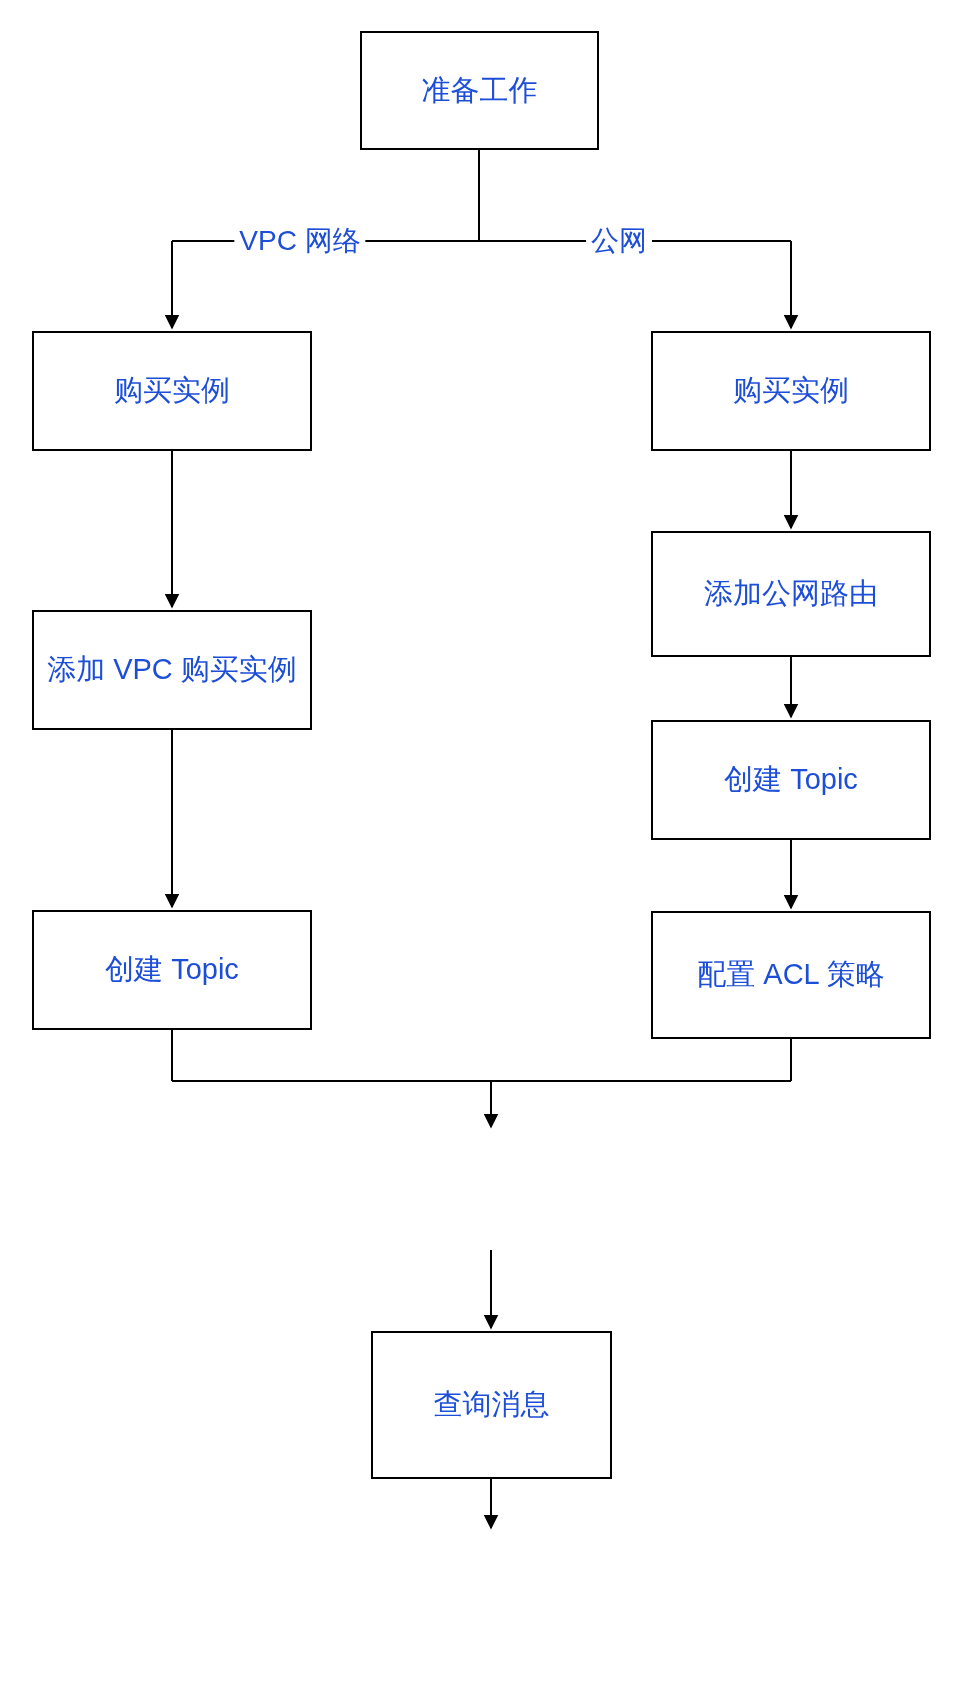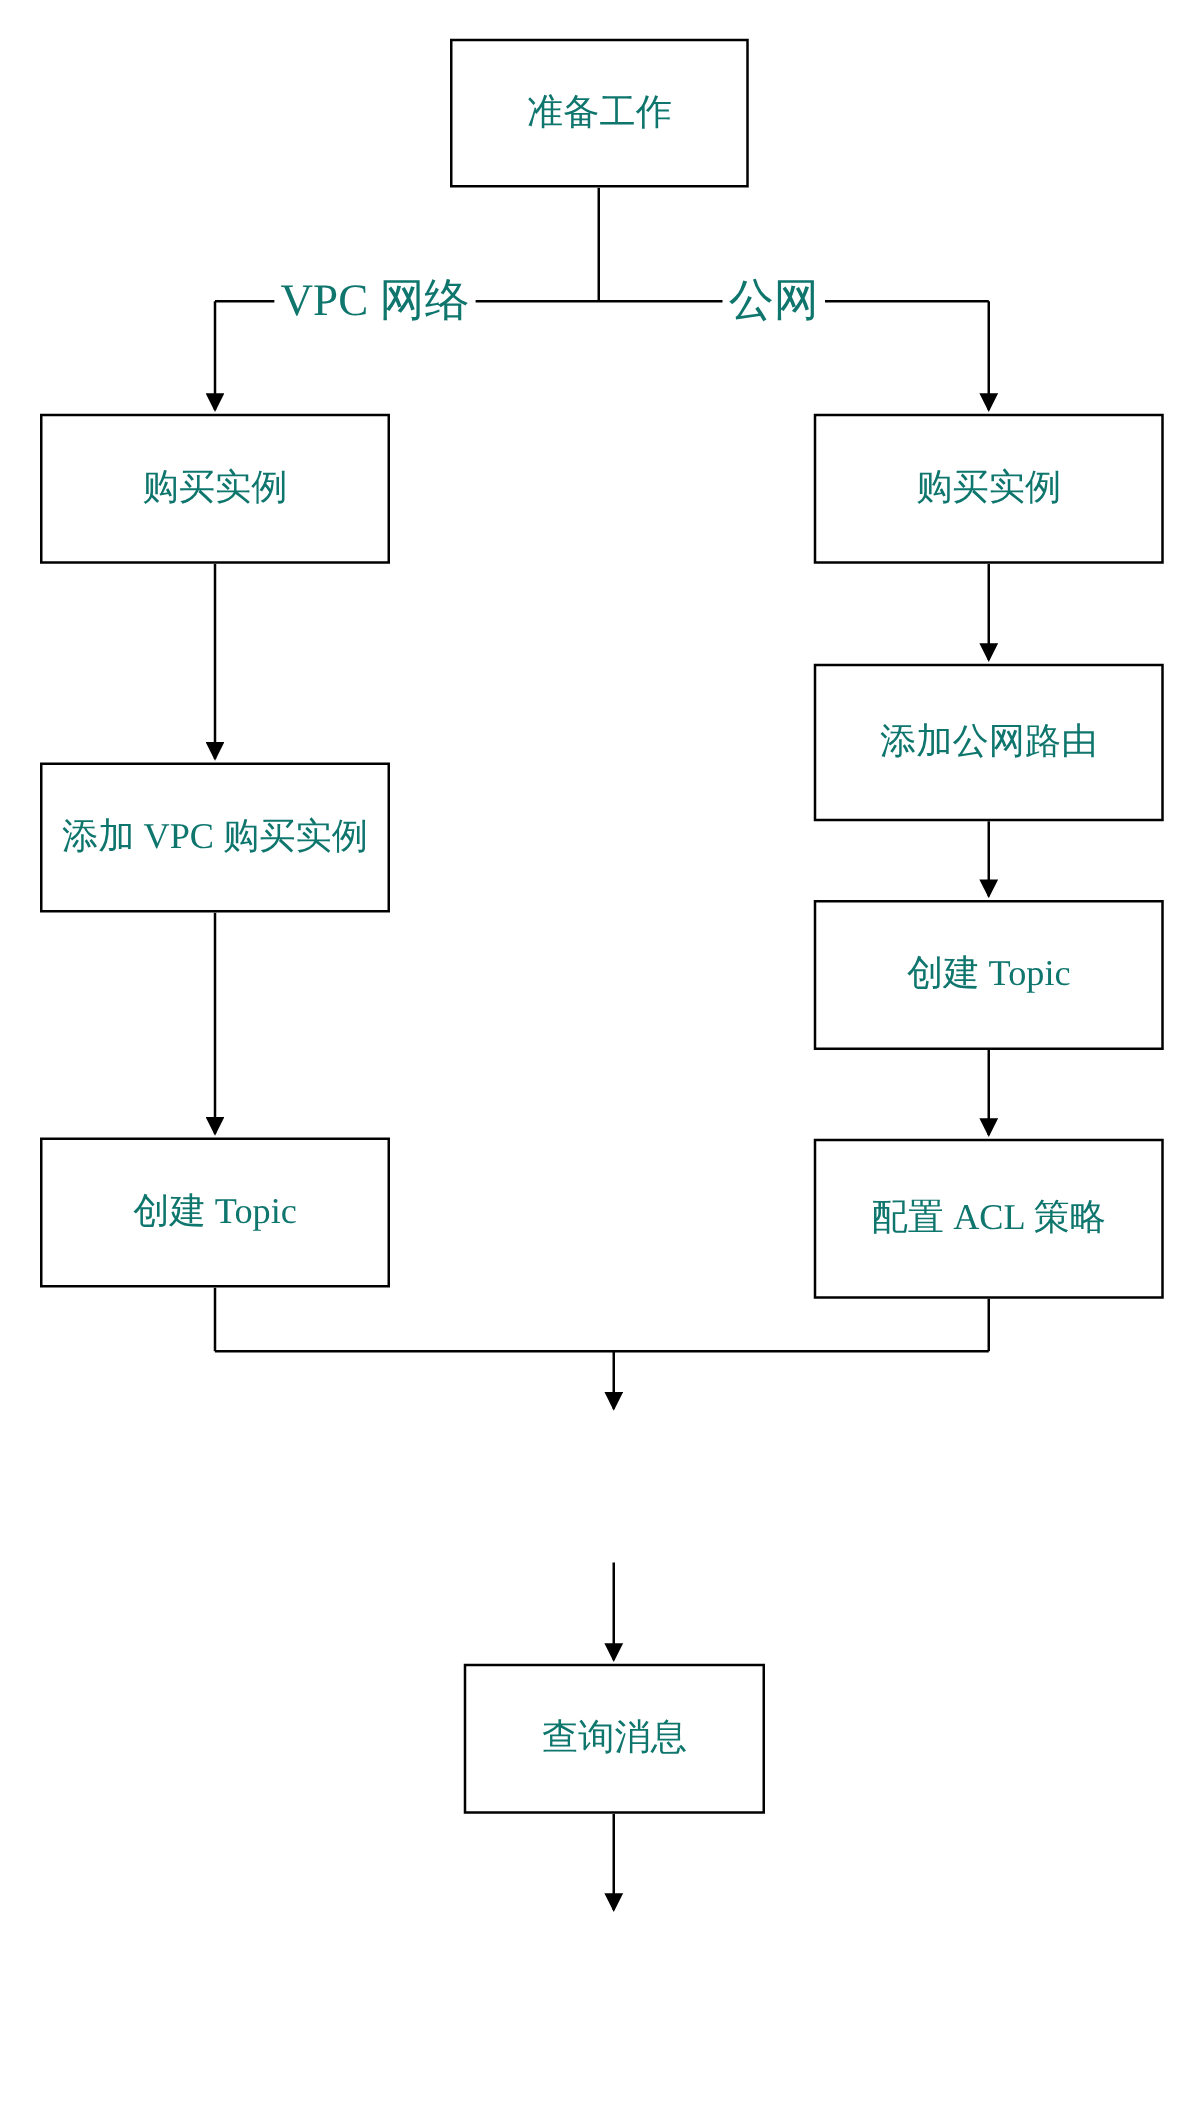--- a/index.html
+++ b/index.html
@@ -5,22 +5,22 @@
   html, body {
     margin: 0;
     padding: 0;
     background: #ffffff;
   }
   .canvas {
     position: relative;
     width: 962px;
     height: 1682px;
     background: #ffffff;
-    font-family: Liberation Serif, serif;
-    color: #0f766e;
+    font-family: Liberation Sans, sans-serif;
+    color: #1d4ed8;
     overflow: hidden;
   }
   .edges-svg {
     position: absolute;
     left: 0;
     top: 0;
     width: 962px;
     height: 1682px;
   }
   .flow-node {
@@ -39,29 +39,29 @@
   
   .n-prepare      { left: 360px; top: 31px;   width: 239px; height: 119px; }
   .n-vpc-buy      { left: 32px;  top: 331px;  width: 280px; height: 120px; }
   .n-vpc-route    { left: 32px;  top: 610px;  width: 280px; height: 120px; }
   .n-vpc-topic    { left: 32px;  top: 910px;  width: 280px; height: 120px; }
   .n-pub-buy      { left: 651px; top: 331px;  width: 280px; height: 120px; }
   .n-pub-route    { left: 651px; top: 531px;  width: 280px; height: 126px; }
   .n-pub-topic    { left: 651px; top: 720px;  width: 280px; height: 120px; }
   .n-pub-acl      { left: 651px; top: 911px;  width: 280px; height: 128px; }
   .n-send-receive { left: 371px; top: 1130px; width: 241px; height: 120px; }
-  .n-query        { left: 371px; top: 1331px; width: 241px; height: 120px; }
+  .n-query        { left: 371px; top: 1331px; width: 241px; height: 148px; }
   .n-destroy      { left: 371px; top: 1531px; width: 241px; height: 120px; }
 
   .edge-label {
     position: absolute;
     transform: translate(-50%, -50%);
     background: #ffffff;
     padding: 0 5px;
-    font-size: 36px;
+    font-size: 28px;
     line-height: 1.1;
     white-space: nowrap;
   }
   .l-vpc    { left: 300px; top: 241px; }
   .l-public { left: 619px; top: 241px; }
 </style>
 </head>
 <body>
 
 <div class="canvas">

